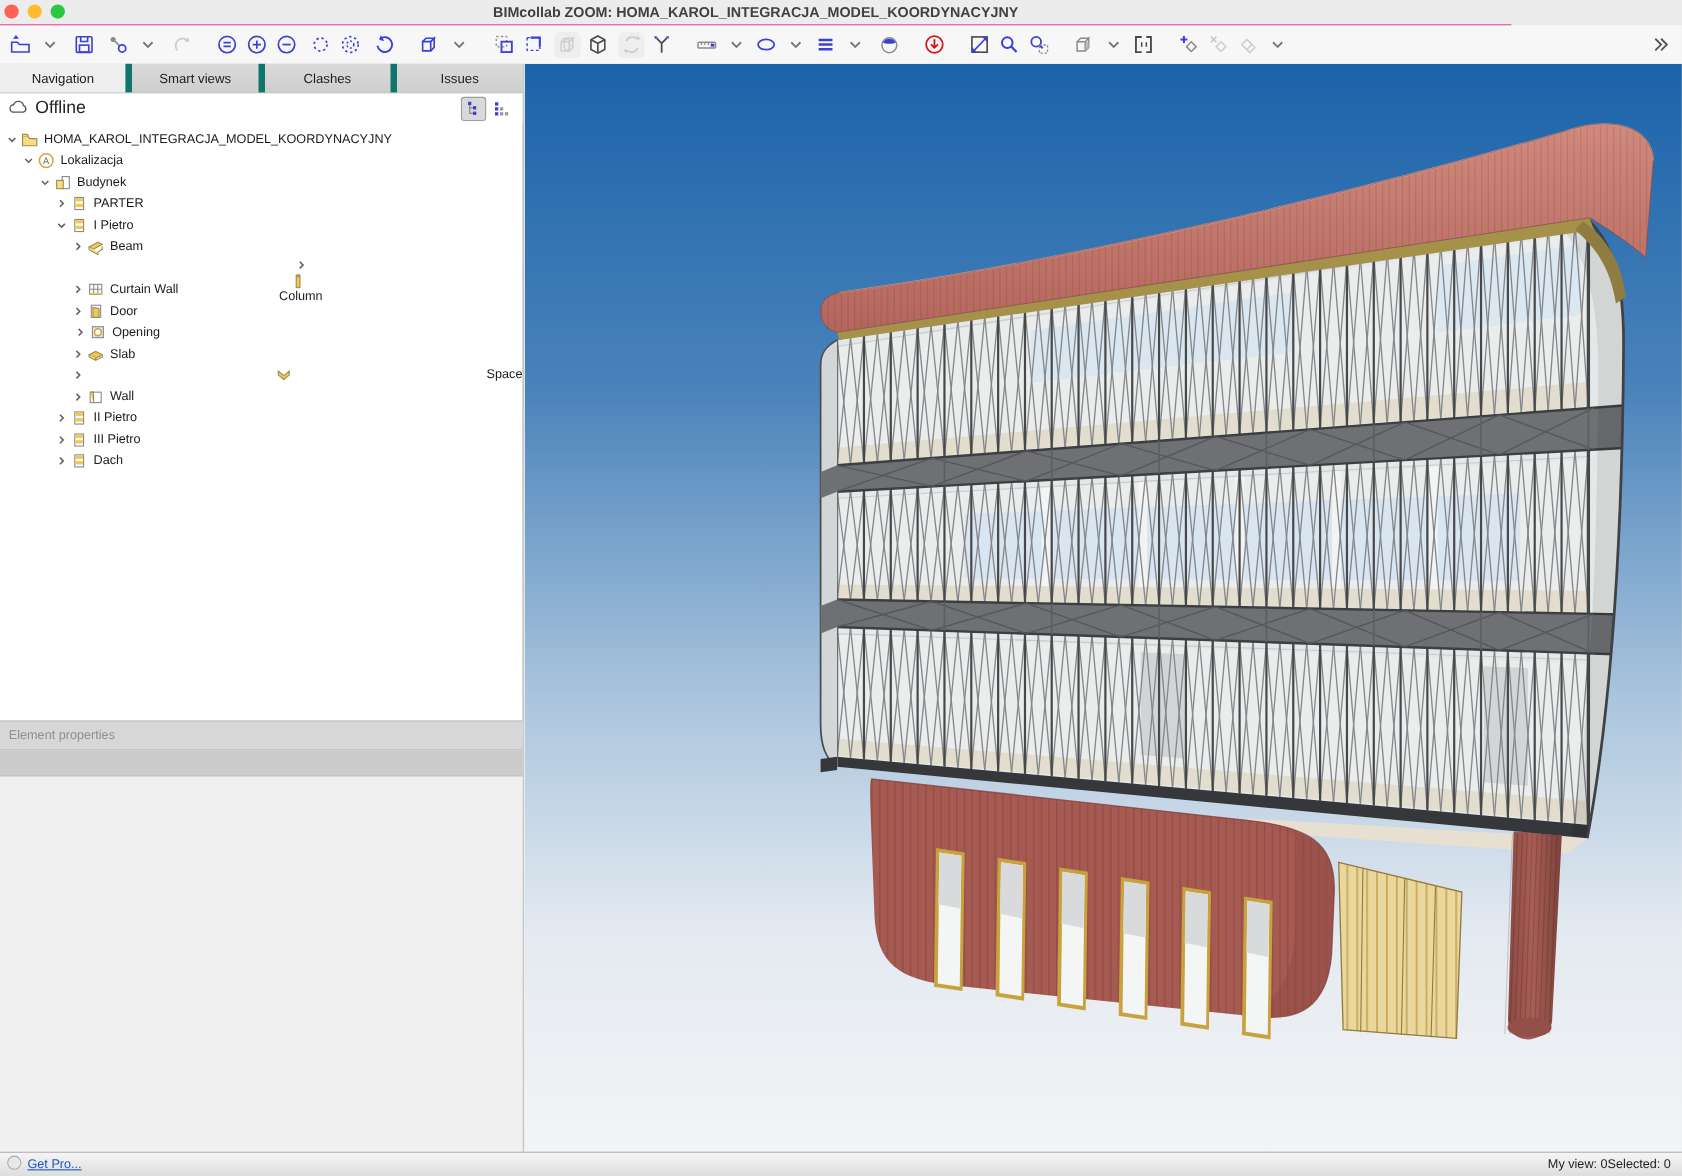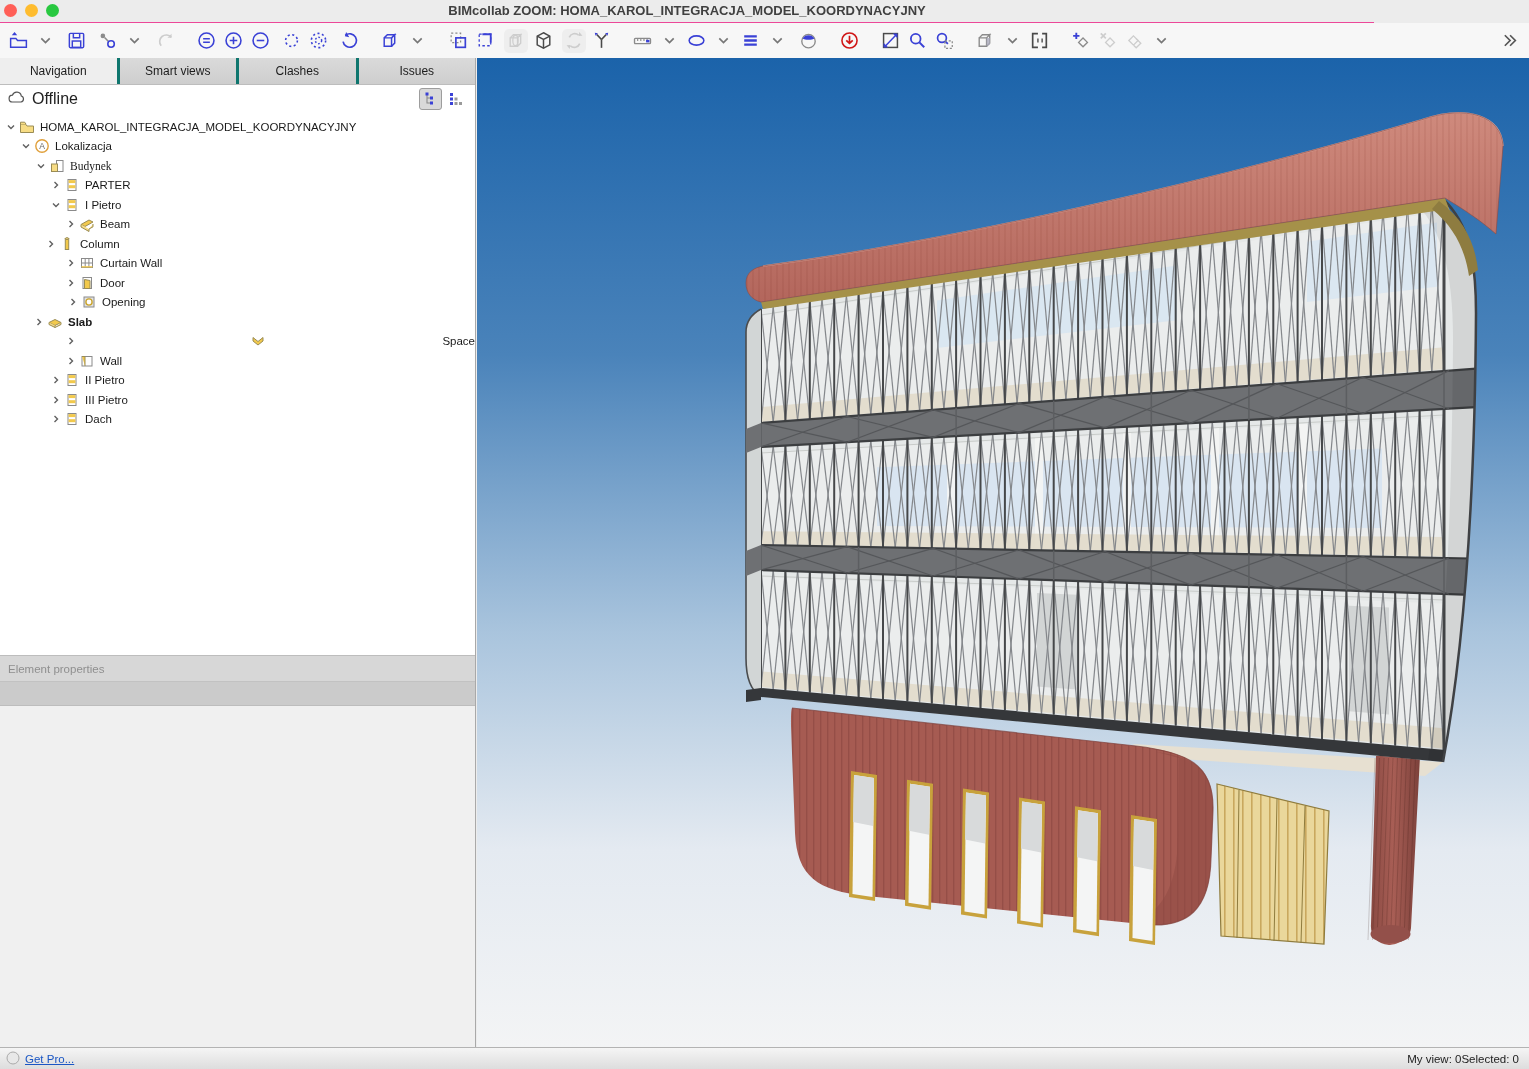--- a/index.html
+++ b/index.html
@@ -10,21 +10,21 @@
   .title{position:absolute;left:0;right:0;top:0;height:22px;line-height:22px;text-align:center;font-size:13px;font-weight:bold;color:#404040;}
   .toolbar{position:absolute;left:0;top:23px;width:1529px;height:35px;background:#f7f7f7;display:flex;align-items:center;padding:0 6px;box-sizing:border-box;}
   .tbtn{width:24px;height:24px;display:flex;align-items:center;justify-content:center;flex:0 0 auto;margin-right:3px;border-radius:5px;}
   .tbtn.pressed{background:#e2e2e2;}
   .tbtn.disabled{opacity:.38;}
   .tgap{width:14px;flex:0 0 auto;}
   .tgap.small{width:4px;}
   .tspring{flex:1 1 auto;}
   .panel{position:absolute;left:0;top:58px;width:476px;height:989px;background:#ffffff;border-right:1px solid #a9a9a9;box-sizing:border-box;display:flex;flex-direction:column;}
   .tabs{height:26px;display:flex;flex:0 0 auto;background:#d5d5d5;border-bottom:1px solid #bdbdbd;}
-  .tab{flex:1 1 0;display:flex;align-items:center;justify-content:center;font-size:12px;color:#1c1c1c;background:linear-gradient(#dadada,#cecece);border-right:3px solid #0f766e;cursor:default;}
+  .tab{flex:1 1 0;display:flex;align-items:center;justify-content:center;font-size:12px;color:#1c1c1c;background:linear-gradient(#dadada,#cecece);border-right:6px solid #0f766e;cursor:default;}
   .tab:last-child{border-right:none;}
   .tab.active{background:#eeeeee;}
   .offline-row{height:28px;flex:0 0 auto;display:flex;align-items:center;padding-left:8px;position:relative;background:#fff;}
   .offline-row .lbl{font-size:16px;color:#222;margin-left:6px;}
   .view-toggles{position:absolute;right:8px;top:3px;display:flex;gap:2px;}
   .vtbtn{width:23px;height:22px;display:flex;align-items:center;justify-content:center;border-radius:3px;}
   .vtbtn.selected{background:#d9d9d9;border:1px solid #9d9d9d;box-sizing:border-box;}
   .tree{flex:0 0 auto;height:538px;overflow:hidden;padding-top:4px;}
   .trow{height:19.5px;display:flex;align-items:center;font-size:11.5px;color:#1a1a1a;white-space:nowrap;}
   .trow .chev{width:14px;height:14px;flex:0 0 auto;display:flex;align-items:center;justify-content:center;}
@@ -355,21 +355,21 @@
           </svg>
         </span>
         <span class="ticon">
           <svg width="16" height="16" viewBox="0 0 16 16" fill="none">
             <circle cx="8" cy="8" r="6.2" fill="#fff" stroke="#e0a03c" stroke-width="1.4"></circle>
             <text x="8" y="11" font-size="8.5" font-family="Liberation Sans,sans-serif" fill="#666" text-anchor="middle">A</text>
           </svg>
         </span>
         <span>Lokalizacja</span>
       </div>
-      <div class="trow" style="padding-left: 34px; font-family: Liberation Serif, serif;">
+      <div class="trow" style="padding-left: 34px;">
         <span class="chev">
           <svg width="10" height="10" viewBox="0 0 10 10" fill="none">
             <path d="M2 3.5l3 3 3-3" stroke="#606060" stroke-width="1.4"></path>
           </svg>
         </span>
         <span class="ticon">
           <svg width="16" height="16" viewBox="0 0 16 16" fill="none">
             <rect x="7.5" y="2.5" width="6.5" height="11" fill="#fff" stroke="#8a8a8a"></rect>
             <rect x="2.5" y="6" width="6" height="7.5" fill="#f7dc84" stroke="#9a8c54"></rect>
           </svg>
@@ -413,21 +413,21 @@
           </svg>
         </span>
         <span class="ticon">
           <svg width="16" height="16" viewBox="0 0 16 16" fill="none">
             <path d="M2 8.5l8-4.5 4 2-8 4.5z" fill="#f2c94c" stroke="#9a8c54"></path>
             <path d="M2 8.5v2.5l8 4.5v-2.5M10 13l4-2.2V8" fill="#f7dc84" stroke="#9a8c54"></path>
           </svg>
         </span>
         <span>Beam</span>
       </div>
-      <div class="trow" style="padding-left: 44px;">
+      <div class="trow" style="padding-left: 72px; flex-direction: column;">
         <span class="chev">
           <svg width="10" height="10" viewBox="0 0 10 10" fill="none">
             <path d="M3.5 2l3 3-3 3" stroke="#606060" stroke-width="1.4"></path>
           </svg>
         </span>
         <span class="ticon">
           <svg width="16" height="16" viewBox="0 0 16 16" fill="none">
             <rect x="6.3" y="2.5" width="3.4" height="11" fill="#f2c94c" stroke="#9a8c54"></rect>
             <ellipse cx="8" cy="2.6" rx="1.7" ry="0.9" fill="#f7dc84" stroke="#9a8c54"></ellipse>
           </svg>
@@ -470,21 +470,21 @@
           </svg>
         </span>
         <span class="ticon">
           <svg width="16" height="16" viewBox="0 0 16 16" fill="none">
             <rect x="3" y="3" width="10" height="10" fill="#e2e2e2" stroke="#8a8a8a"></rect>
             <circle cx="8" cy="8" r="3.1" fill="#fff" stroke="#caa42c" stroke-width="1.4"></circle>
           </svg>
         </span>
         <span>Opening</span>
       </div>
-      <div class="trow" style="padding-left: 32px; font-weight: bold;">
+      <div class="trow" style="padding-left: 64px;">
         <span class="chev">
           <svg width="10" height="10" viewBox="0 0 10 10" fill="none">
             <path d="M3.5 2l3 3-3 3" stroke="#606060" stroke-width="1.4"></path>
           </svg>
         </span>
         <span class="ticon">
           <svg width="16" height="16" viewBox="0 0 16 16" fill="none">
             <path d="M2 8.5l6-3 6 3-6 3z" fill="#f2c94c" stroke="#9a8c54"></path>
             <path d="M2 8.5v2l6 3v-2M14 8.5v2l-6 3" fill="#f7dc84" stroke="#9a8c54"></path>
           </svg>

